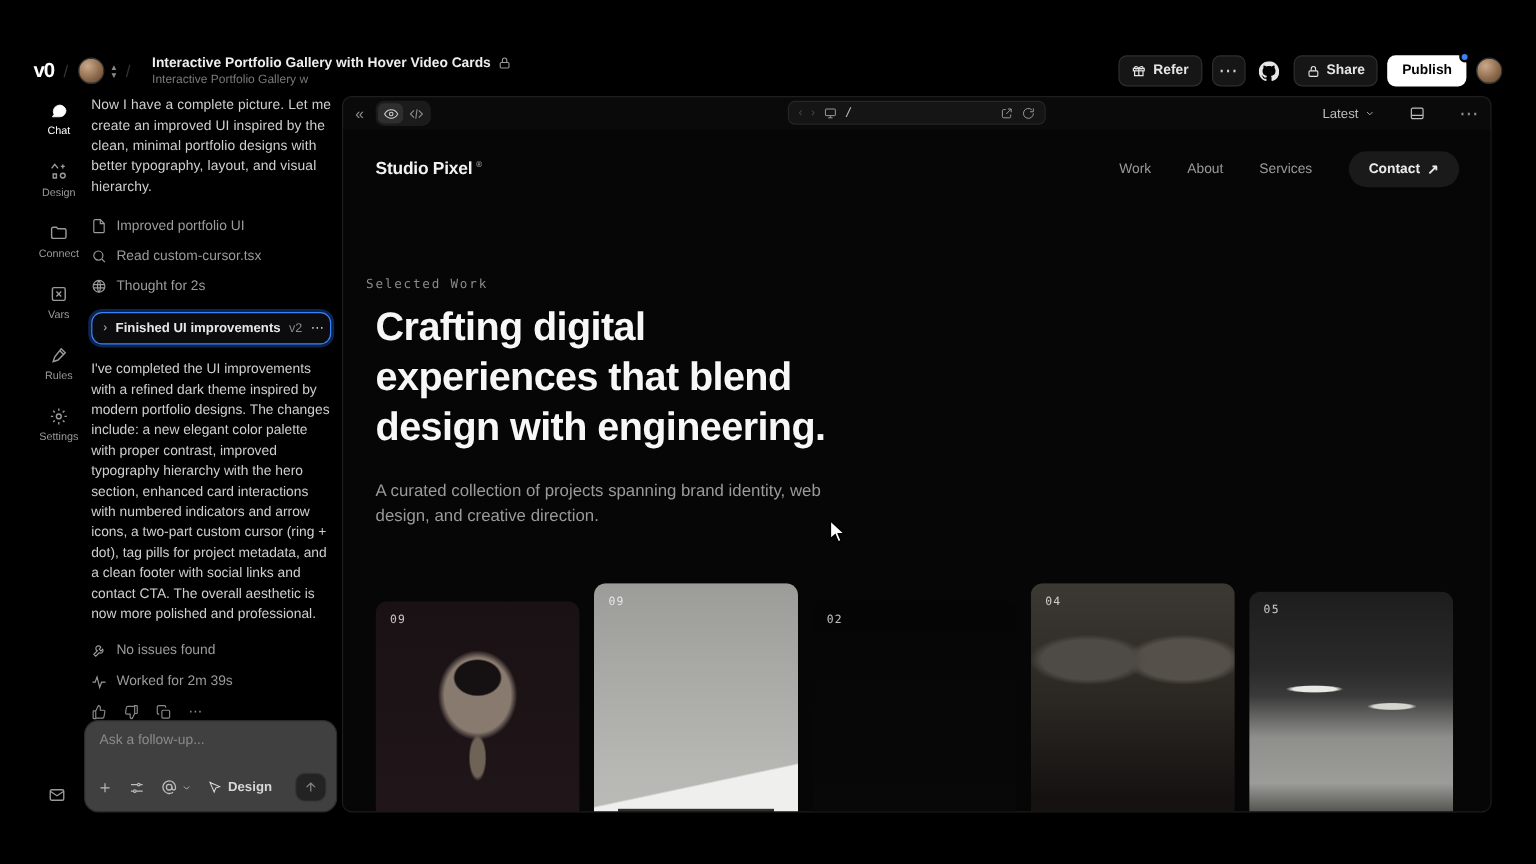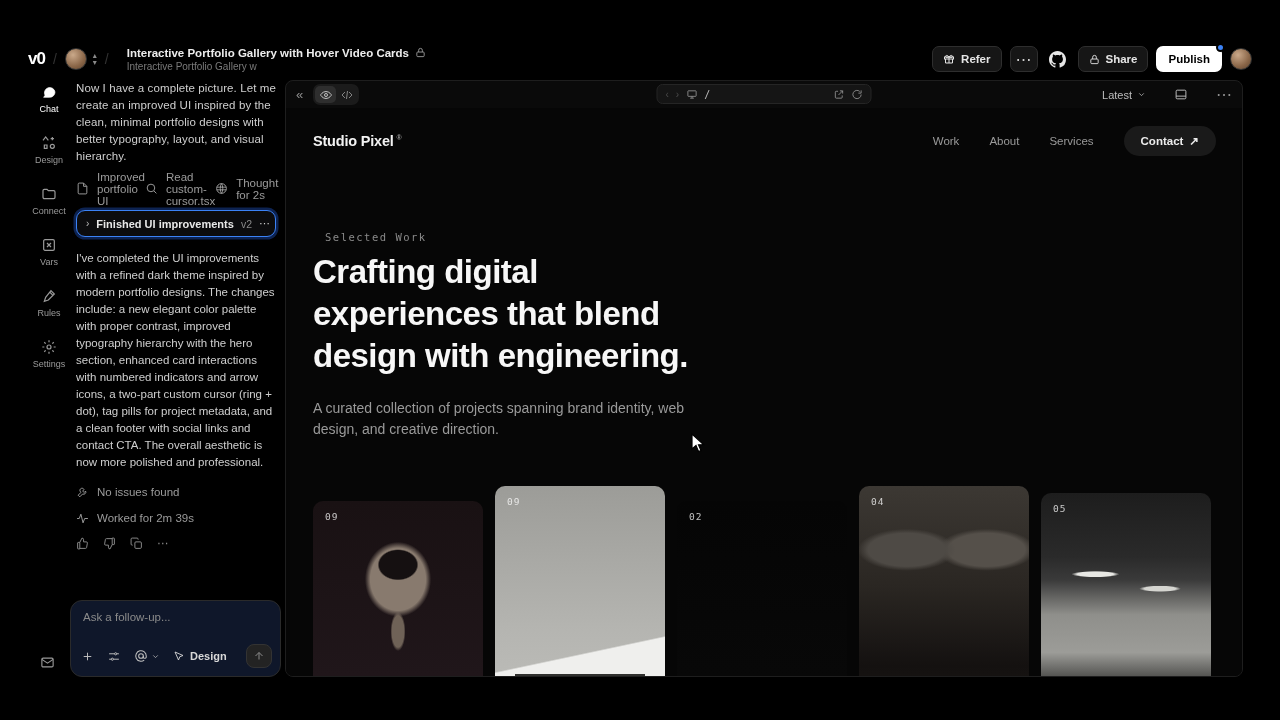--- a/index.html
+++ b/index.html
@@ -36,37 +36,37 @@
   .rail-item { display:flex; flex-direction:column; align-items:center; gap:4px; color:#9a9a9a;
     font-size:9px; cursor:pointer; }
   .rail-item.active { color:#fff; }
   .rail-item svg { stroke:#9a9a9a; }
   .rail-item.active svg { stroke:#fff; fill:#fff; }
   .mail { position:absolute; left:40px; top:655px; color:#9a9a9a; cursor:pointer; }
 
   
   .chat { position:absolute; left:76px; top:80px; width:200px; bottom:32px; font-size:11.5px; }
   .chat p.msg { color:#cfcfcf; line-height:17px; letter-spacing:0.1px; }
-  .steps { margin-top:11px; display:flex; flex-direction:row; }
+  .steps { margin-top:11px; display:flex; flex-direction:column; }
   .step { display:flex; align-items:center; gap:8px; color:#9b9b9b; height:25px; cursor:pointer; }
   .step svg { flex:0 0 auto; }
   .taskbox { margin-top:9px; height:27px; display:flex; align-items:center; gap:7px; padding:0 9px;
     background:#0c0c0e; border:1px solid #3b82f6; border-radius:9px;
     box-shadow:0 0 0 2.5px rgba(37,99,235,.35); cursor:pointer; }
   .taskbox .tchev { color:#bdbdbd; font-size:10px; }
   .taskbox .tlabel { color:#e8e8e8; font-weight:600; font-size:11px; white-space:nowrap; }
   .taskbox .tver { color:#8a8a8a; font-size:10.5px; }
   .taskbox .tmore { margin-left:auto; color:#cdcdcd; letter-spacing:1px; font-size:11px; }
   .summary { margin-top:13px; color:#cfcfcf; line-height:17px; }
   .metas { margin-top:8px; }
   .meta-row { display:flex; align-items:center; gap:8px; color:#9b9b9b; height:26px; }
   .fb-row { margin-top:5px; display:flex; align-items:center; gap:14px; color:#8a8a8a; }
   .fb-row span { cursor:pointer; }
 
-  .ask { position:absolute; left:70px; width:211px; top:600px; height:77px; background:#0f172a;
+  .ask { position:absolute; left:70px; width:211px; top:600px; height:77px; background:#404040;
     border:1px solid #2a2a2a; border-radius:12px; padding:10px 12px; }
   .ask .ph { color:#8a8a8a; font-size:11.5px; }
   .ask-row { position:absolute; left:10px; right:8px; bottom:8px; display:flex; align-items:center; gap:13px; color:#bdbdbd; }
   .ask-row .grp { display:flex; align-items:center; gap:3px; cursor:pointer; }
   .design-chip { display:flex; align-items:center; gap:5px; font-size:11px; font-weight:600; color:#d8d8d8; cursor:pointer; }
   .send { margin-left:auto; width:26px; height:24px; background:#232323; border:1px solid #333;
     border-radius:8px; display:flex; align-items:center; justify-content:center; color:#8a8a8a; cursor:pointer; }
 
   
   .preview { position:absolute; left:285px; top:80px; width:958px; height:597px;
@@ -85,21 +85,21 @@
 
   
   .site { position:absolute; top:27px; left:0; right:0; bottom:0; background:#060606; }
   .site-header { position:absolute; top:18px; left:27px; right:26px; display:flex; align-items:center; }
   .brand { font-size:14.5px; font-weight:700; color:#f2f2f2; letter-spacing:-0.2px; }
   .brand sup { font-size:7px; color:#9a9a9a; margin-left:3px; }
   .site-nav { margin-left:auto; display:flex; align-items:center; gap:30px; font-size:11.5px; color:#9a9a9a; }
   .site-nav span { cursor:pointer; }
   .contact { display:flex; align-items:center; gap:6px; background:#1a1a1a; color:#ececec;
     border-radius:999px; padding:8px 17px; font-size:11.5px; font-weight:600; cursor:pointer; }
-  .eyebrow { position:absolute; top:123px; left:39px; font-family:"DejaVu Sans Mono", monospace;
+  .eyebrow { position:absolute; top:123px; left:19px; font-family:"DejaVu Sans Mono", monospace;
     font-size:10.5px; letter-spacing:1.5px; color:#8a8a8a; }
   .hero { position:absolute; top:143px; left:27px; color:#f7f7f7; font-size:33px; line-height:42px;
     font-weight:600; letter-spacing:-0.5px; }
   .sub { position:absolute; top:290px; left:27px; width:410px; color:#9a9a9a; font-size:14px; line-height:21px; }
 
   .cards { position:absolute; top:378px; left:27px; display:flex; gap:12px; }
   .card { width:170px; height:290px; border-radius:10px; overflow:hidden; position:relative; flex:0 0 auto; background:#101010; }
   .card .num { position:absolute; top:10px; left:12px; font-family:"DejaVu Sans Mono", monospace;
     font-size:9.5px; color:rgba(255,255,255,.75); letter-spacing:1px; z-index:2; }
   .c1 { margin-top:15px;

